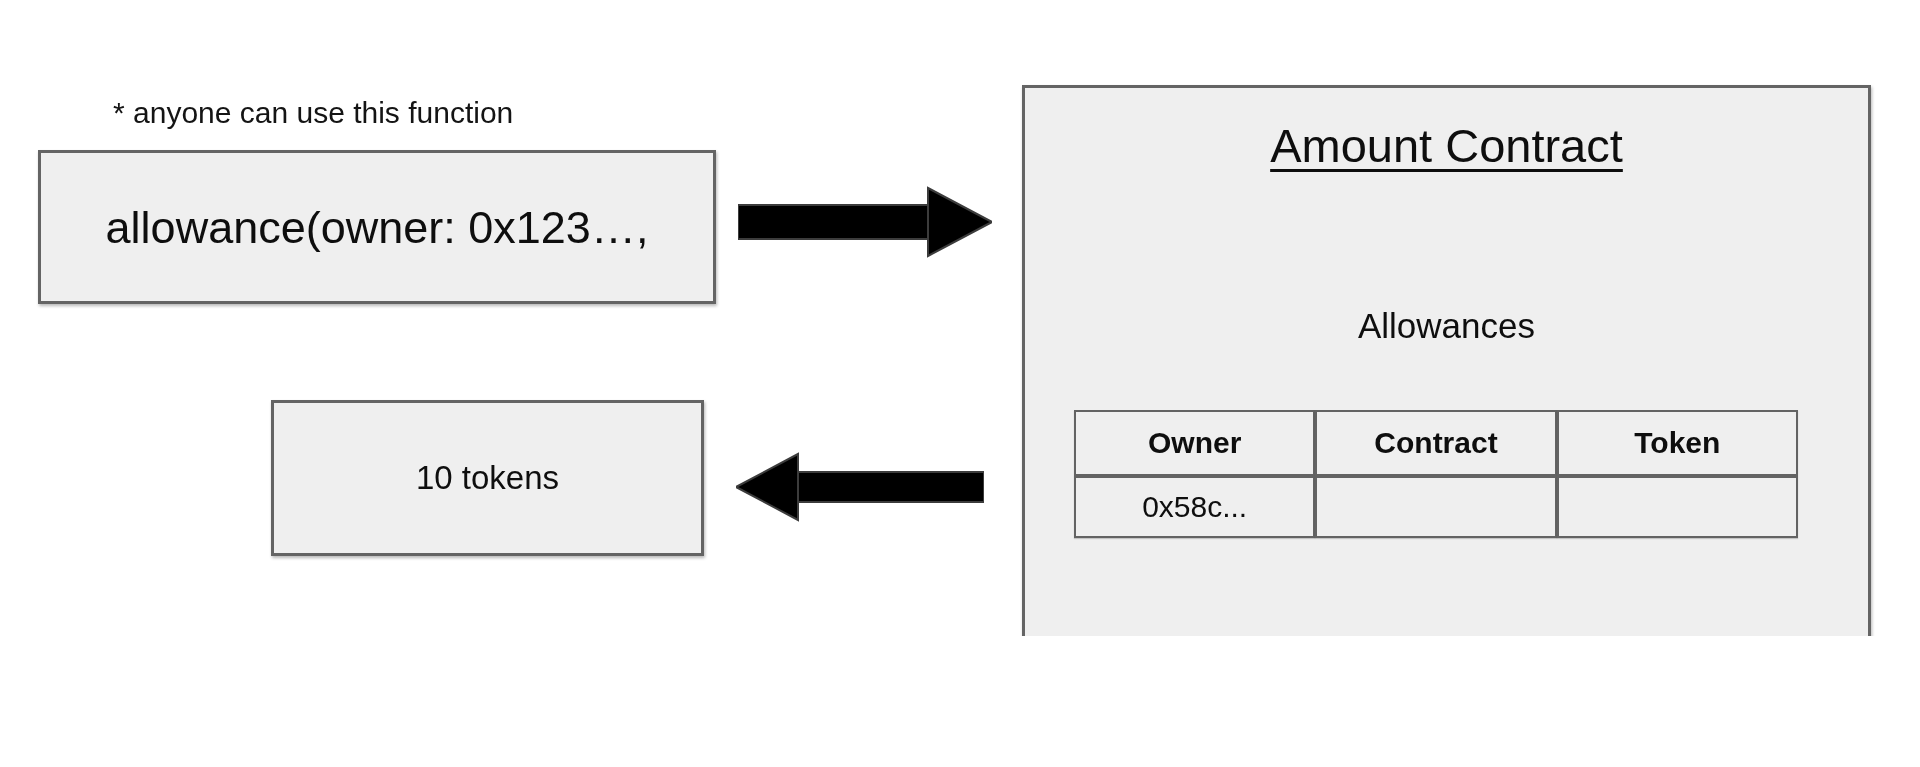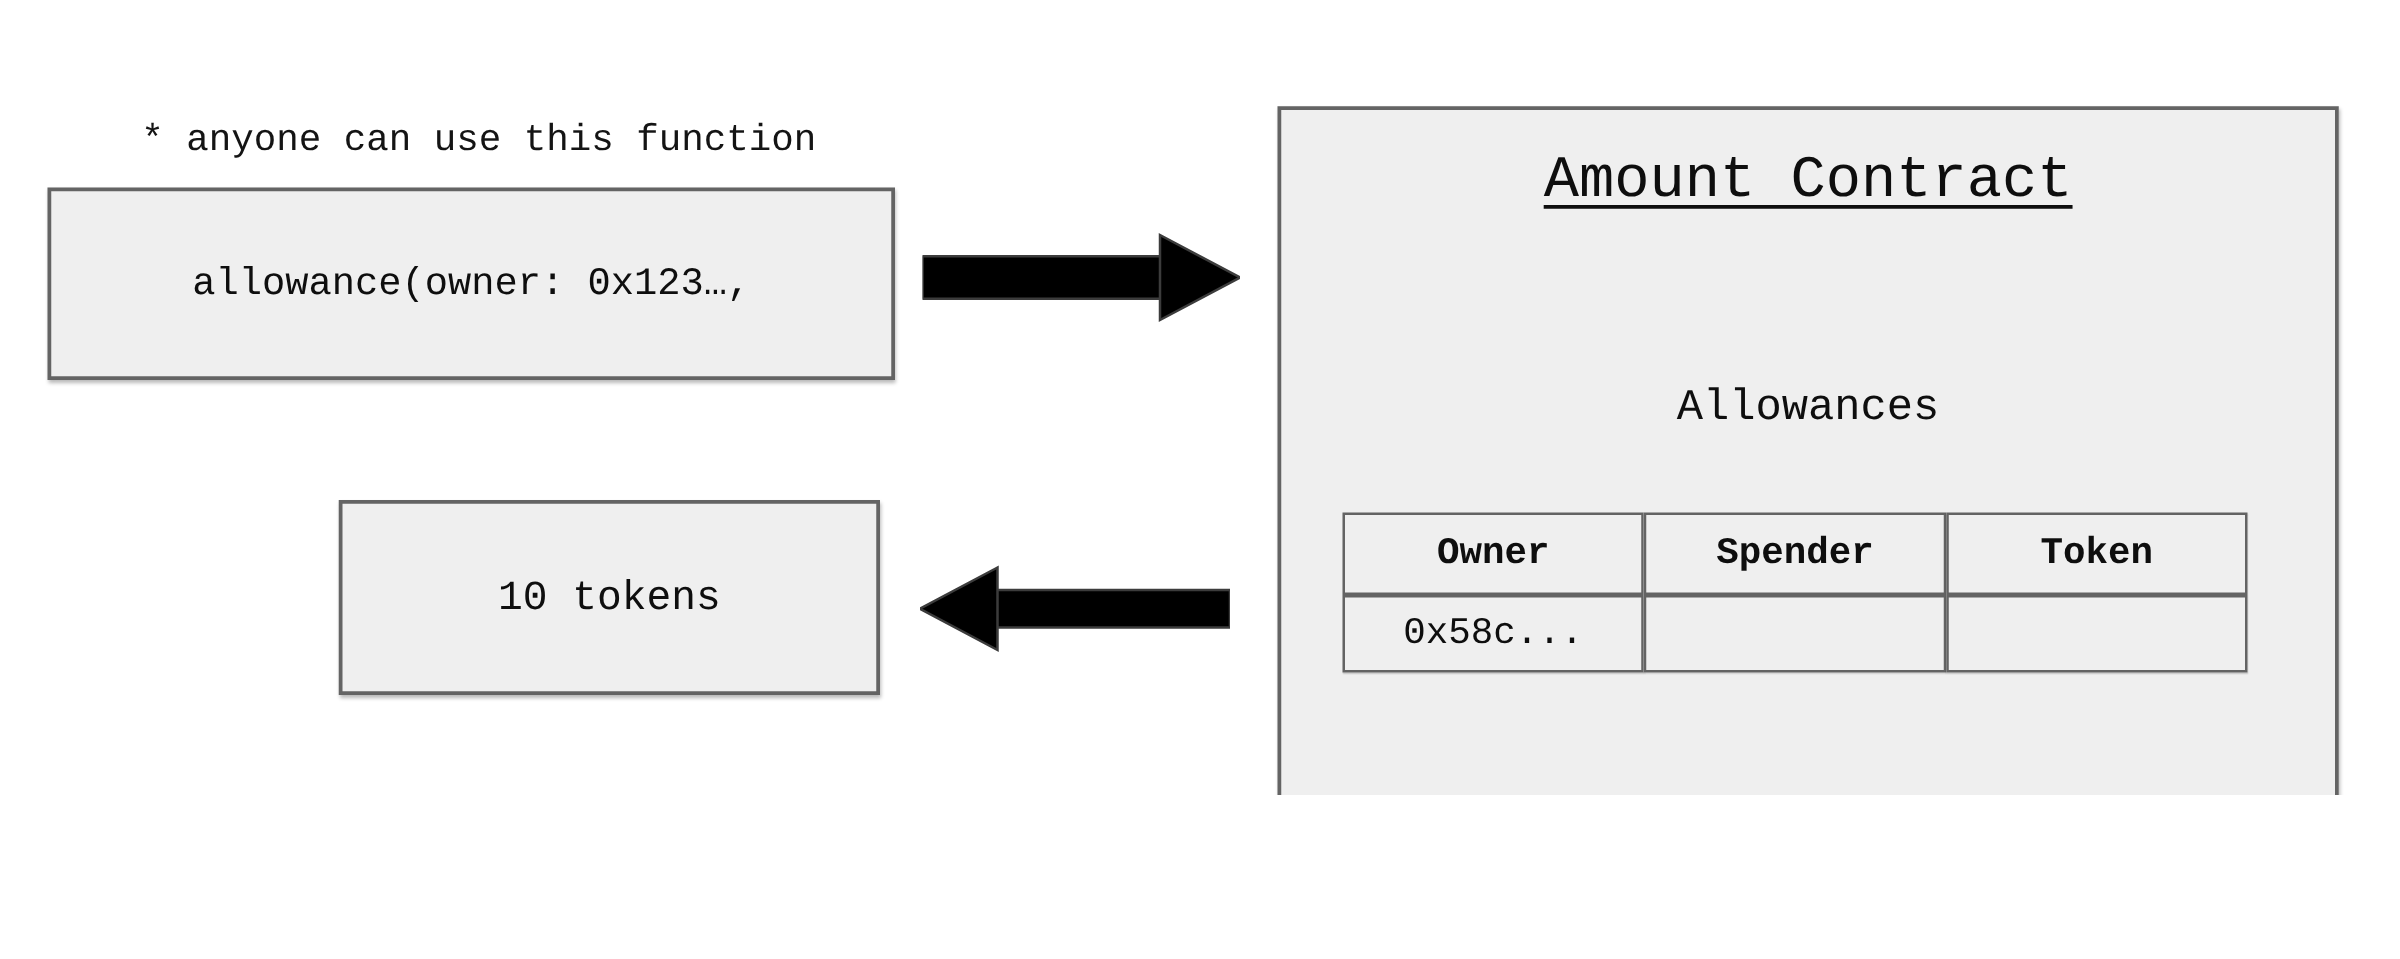--- a/index.html
+++ b/index.html
@@ -8,21 +8,20 @@
     background: #ffffff;
     font-family: "Liberation Sans", "DejaVu Sans", sans-serif;
     color: #0e0e0e;
   }
   .canvas {
     position: relative;
     width: 1920px;
     height: 636px;
     background: #ffffff;
     overflow: hidden;
-    font-family: Liberation Mono, monospace;
   }
   .note {
     position: absolute;
     left: 113px;
     top: 93px;
     font-size: 30px;
     line-height: 40px;
     color: #141414;
     white-space: nowrap;
   }
@@ -36,21 +35,21 @@
     flex-direction: column;
     align-items: center;
     justify-content: center;
     text-align: center;
   }
   .call-box {
     left: 38px;
     top: 150px;
     width: 678px;
     height: 154px;
-    font-size: 31px;
+    font-size: 45px;
     line-height: 47px;
   }
   .result-box {
     left: 271px;
     top: 400px;
     width: 433px;
     height: 156px;
     font-size: 33px;
   }
   .contract-box {
@@ -125,21 +124,21 @@
 
   <div class="gbox contract-box">
     <div class="contract-title">Amount Contract</div>
 
     <div class="allowances-label">Allowances</div>
 
     <table class="allow-table">
       <thead>
         <tr>
           <th>Owner</th>
-          <th>Spender</th>
+          <th>Contract</th>
           <th>Token</th>
         </tr>
       </thead>
       <tbody>
         <tr>
           <td>0x58c...</td>
           <td></td>
           <td></td>
         </tr>
       </tbody>

